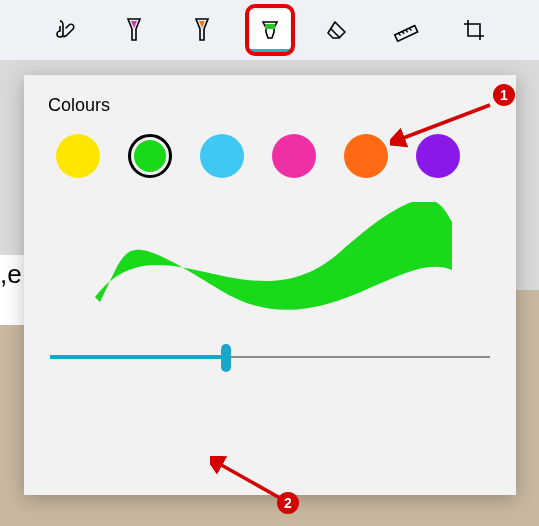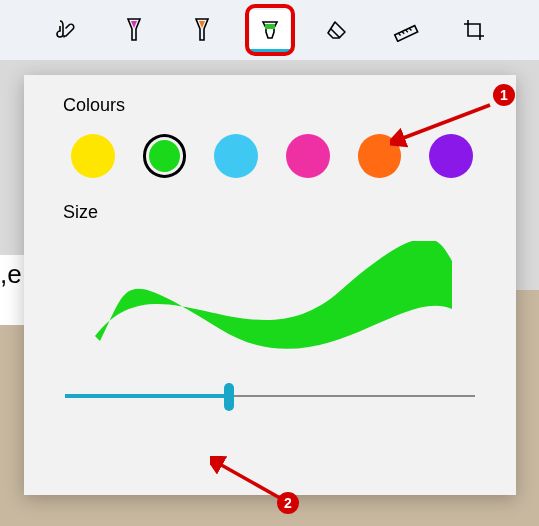--- a/index.html
+++ b/index.html
@@ -61,21 +61,21 @@
     pointer-events: none;
   }
   
   .popup {
     position: absolute;
     left: 24px; top: 75px;
     width: 492px;
     height: 420px;
     background: #f2f2f2;
     box-shadow: 0 4px 18px rgba(0,0,0,.25);
-    padding: 18px 39px;
+    padding: 18px 24px;
   }
   .section-label {
     font-size: 18px;
     color: #000;
     margin: 2px 0 18px 0;
   }
   .swatches {
     display: flex;
     gap: 28px;
     margin-bottom: 24px;
@@ -199,21 +199,20 @@
   <div class="section-label">Colours</div>
   <div class="swatches" id="swatch-row">
       <div class="swatch" style="background-color: rgb(255, 230, 0);"></div>
       <div class="swatch selected" style="background-color: rgb(26, 216, 26);"></div>
       <div class="swatch" style="background-color: rgb(63, 200, 242);"></div>
       <div class="swatch" style="background-color: rgb(239, 47, 164);"></div>
       <div class="swatch" style="background-color: rgb(255, 106, 19);"></div>
       <div class="swatch" style="background-color: rgb(138, 24, 232);"></div>
     </div>
 
-  <div class="section-label">Size</div>
 
   <div class="size-preview">
     <svg width="400" height="110" viewBox="0 0 400 110">
       <path d="M25 95 C 90 10, 180 130, 270 50 S 370 0, 382 20 L 382 68 C 330 45, 250 150, 150 88 S 60 40, 30 100 Z" id="stroke-preview-path" fill="#1ad81a"></path>
     </svg>
   </div>
 
   <div class="slider-track">
     <div class="track-bg" id="track-bg" style="width: 60%;"></div>
     <div class="track-fill" id="track-fill" style="width: 40%;"></div>

